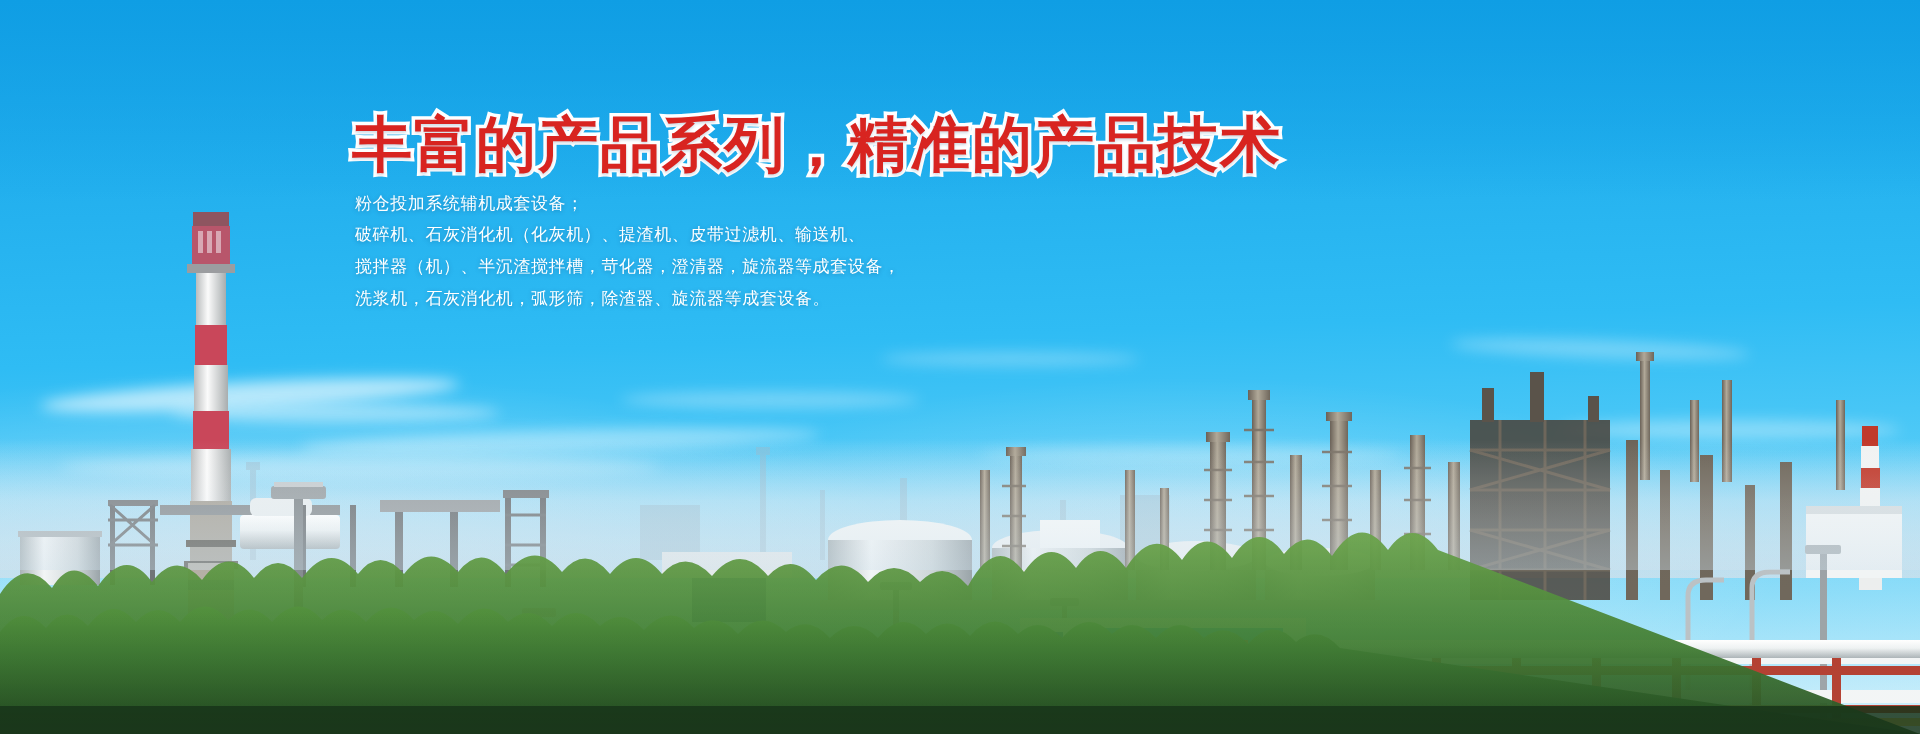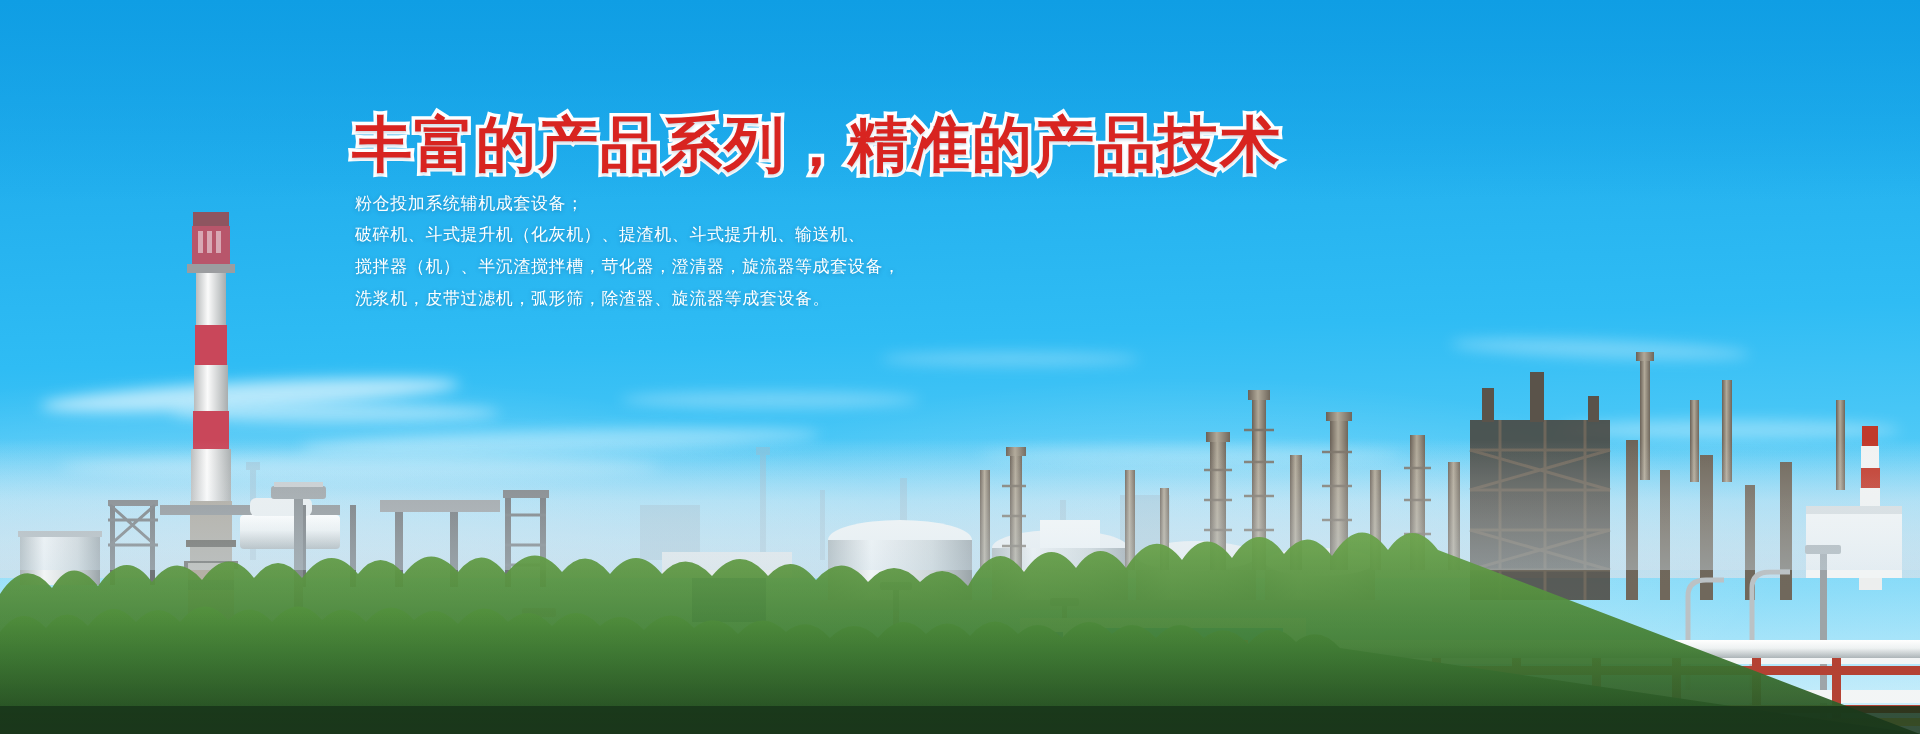--- a/index.html
+++ b/index.html
@@ -406,20 +406,20 @@
          q22 -20 44 4 q24 -26 48 0 q22 -18 44 6 q24 -28 48 -2
          q22 -18 44 6 L1920 260 L0 260 Z"></path>
 
     <rect x="0" y="232" width="1920" height="28" fill="#0d2a0f" opacity=".85"></rect>
   </svg>
 
   <div class="copy">
     <h1 class="headline">丰富的产品系列，精准的产品技术</h1>
     <div class="body-lines">
       <p>粉仓投加系统辅机成套设备；</p>
-      <p>破碎机、斗式提升机（化灰机）、提渣机、斗式提升机、输送机、</p>
+      <p>破碎机、石灰消化机（化灰机）、提渣机、皮带过滤机、输送机、</p>
       <p>搅拌器（机）、半沉渣搅拌槽，苛化器，澄清器，旋流器等成套设备，</p>
-      <p>洗浆机，皮带过滤机，弧形筛，除渣器、旋流器等成套设备。</p>
+      <p>洗浆机，石灰消化机，弧形筛，除渣器、旋流器等成套设备。</p>
     </div>
   </div>
 
   <div class="grade"></div>
 </div>
 
 </body></html>

